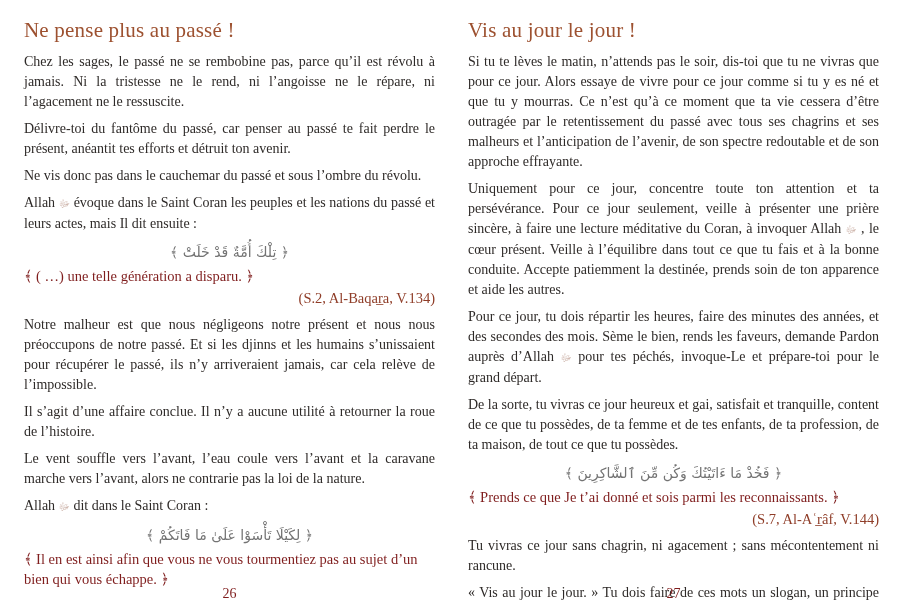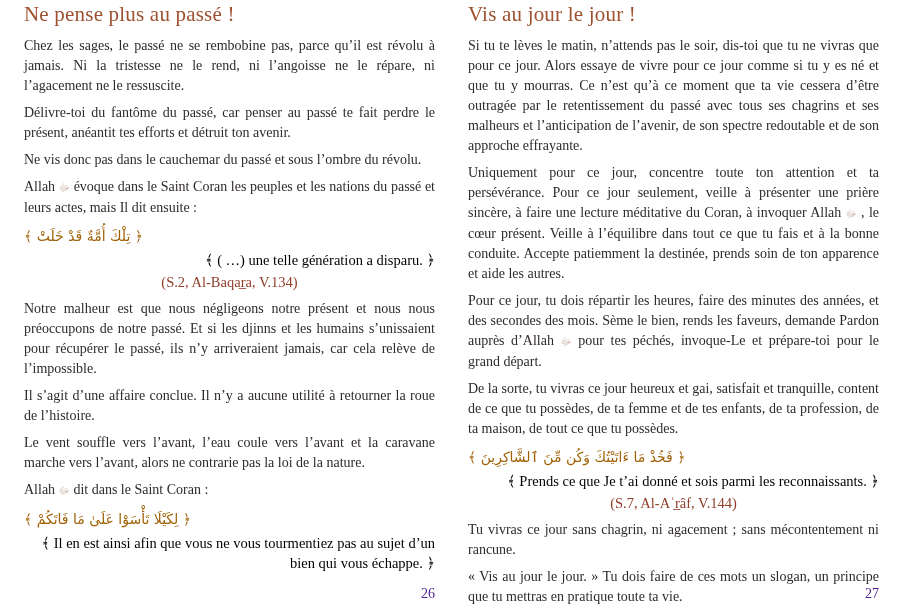--- a/index.html
+++ b/index.html
@@ -9,21 +9,21 @@
     width: 897px;
     height: 606px;
     overflow: hidden;
   }
   .spread {
     box-sizing: border-box;
     width: 897px;
     height: 606px;
     display: flex;
     gap: 33px;
-    padding: 2px 18px 0 24px;
+    padding: 18px 18px 0 24px;
     font-family: "Liberation Serif", "DejaVu Serif", serif;
     color: #2e2a28;
   }
   .page {
     position: relative;
     flex: 1 1 0;
     min-width: 0;
     padding-bottom: 28px;
   }
   .title {
@@ -35,54 +35,54 @@
     letter-spacing: 0.2px;
   }
   .para {
     font-size: 14px;
     line-height: 20px;
     text-align: justify;
     margin: 0 0 7px 0;
   }
   .verse-ar {
     direction: rtl;
-    text-align: left;
+    text-align: center;
     font-family: "DejaVu Sans", sans-serif;
     font-size: 14px;
     line-height: 22px;
-    color: #a16207;
+    color: #737373;
     margin: 2px 0 3px 0;
   }
   .verse-fr {
-    text-align: right;
+    text-align: left;
     font-size: 14.5px;
     line-height: 20px;
-    color: #000000;
+    color: #7f1d1d;
     margin: 0 0 2px 0;
   }
   .citation {
-    text-align: center;
+    text-align: right;
     font-size: 14.5px;
     line-height: 20px;
     color: #8f3d28;
     margin: 0 0 7px 0;
   }
   .allah {
     font-family: "DejaVu Sans", sans-serif;
     font-size: 10px;
     color: #cbb0a6;
   }
   .pagenum {
     position: absolute;
     bottom: 4px;
     left: 0;
     right: 0;
-    text-align: right;
+    text-align: center;
     font-size: 14px;
-    color: #4c1d95;
+    color: #7f1d1d;
   }
 </style>
 </head>
 <body>
 
 <div class="spread">
 
   <section class="page">
     <h1 class="title">Ne pense plus au passé !</h1>
 

